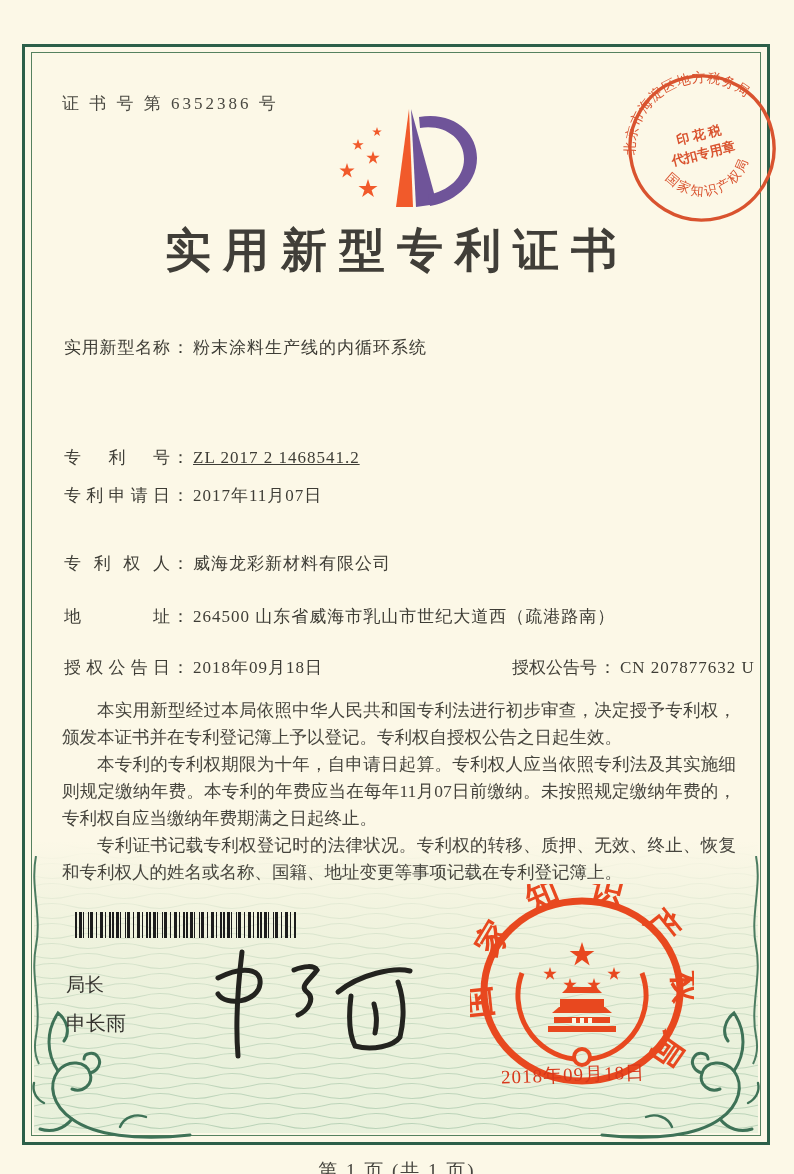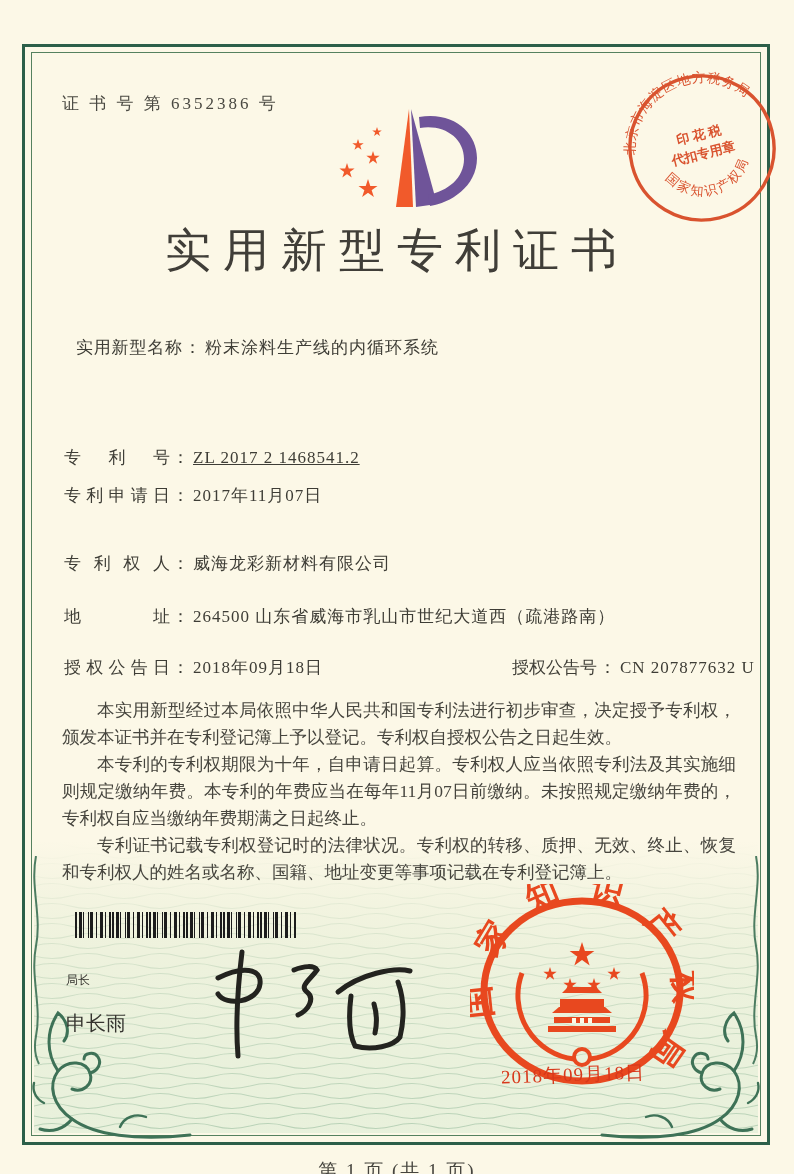--- a/index.html
+++ b/index.html
@@ -9,41 +9,41 @@
     font-family:"Liberation Serif","DejaVu Serif",serif;
     color:#403f39;
   }
   .frame-outer{position:absolute; left:22px; top:44px; right:24px; bottom:29px;
     border:3px solid #2c5f49; pointer-events:none;}
   .frame-inner{position:absolute; left:31px; top:52px; right:33px; bottom:38px;
     border:1px solid #55815f; pointer-events:none;}
   .guilloche{position:absolute; left:34px; right:36px; bottom:41px; height:292px;}
   .cert-no{position:absolute; left:62px; top:92px; font-size:17px; letter-spacing:3px; color:#4a4942;}
   .title{position:absolute; left:0; right:0; top:220px; text-align:center;
-    font-size:46px; font-weight:normal; letter-spacing:12px; color:#403e38;}
+    font-size:46px; font-weight:bold; letter-spacing:12px; color:#403e38;}
   .frow{position:absolute; left:64px; font-size:17px; color:#3e3d36; white-space:nowrap;}
   .flabel{display:inline-block; width:106px; text-align:justify; text-align-last:justify; vertical-align:bottom;}
   .fcolon{display:inline-block; margin:0 4px 0 2px;}
   .fvalue{letter-spacing:1px;}
   .grant-no{position:absolute; left:448px; top:0; font-size:17px; white-space:nowrap;}
   .paras{position:absolute; left:62px; top:697px; width:674px; font-size:17.5px;
     line-height:27px; text-align:justify; color:#46453e;}
   .paras p{margin:0; text-indent:2em;}
   .barcode{position:absolute; left:75px; top:912px; width:222px; height:26px;
     background:repeating-linear-gradient(90deg,
       #1c1c1c 0 2px, transparent 2px 4px,
       #1c1c1c 4px 7px, transparent 7px 8px,
       #1c1c1c 8px 9px, transparent 9px 13px,
       #1c1c1c 13px 14px, transparent 14px 15px,
       #1c1c1c 15px 18px, transparent 18px 21px,
       #1c1c1c 21px 22px, transparent 22px 25px,
       #1c1c1c 25px 28px, transparent 28px 30px,
       #1c1c1c 30px 31px, transparent 31px 34px,
       #1c1c1c 34px 36px, transparent 36px 37px);}
-  .signer-title{position:absolute; left:66px; top:972px; font-size:12px; color:#35342f;}
+  .signer-title{position:absolute; left:66px; top:972px; font-size:19px; color:#35342f;}
   .signer-name{position:absolute; left:66px; top:1010px; font-size:20px; color:#35342f;}
   .signature{position:absolute; left:198px; top:930px;}
   .tax-stamp{position:absolute; left:622px; top:66px;}
   .seal{position:absolute; left:470px; top:884px;}
   .seal-date{position:absolute; left:468px; top:1062px; width:210px; text-align:center;
     font-size:19px; color:#d8381b; letter-spacing:1px; transform:rotate(-2deg);}
   .footer{position:absolute; left:0; right:0; top:1158px; text-align:center;
     font-size:19px; color:#46453f; letter-spacing:2px;}
   .flourish-bl{position:absolute; left:24px; bottom:27px;}
   .flourish-br{position:absolute; right:26px; bottom:27px;}
@@ -131,21 +131,21 @@
       <polygon points="91,6 78,104 95,104"></polygon>
     </g>
     <g fill="#6f5499">
       <polygon points="93,6 98,104 119,101"></polygon>
       <path d="M 101,14 C 136,8 159,30 159,55 C 159,84 132,100 112,103 L 110,92 C 130,88 146,75 146,56 C 146,35 126,21 102,25 Z"></path>
     </g>
   </svg>
 
   <div class="title">实用新型专利证书</div>
 
-  <div class="frow" style="top:336px;margin-left:12px;">
+  <div class="frow" style="top:336px;">
     <span class="flabel">实用新型名称</span><span class="fcolon">：</span><span class="fvalue">粉末涂料生产线的内循环系统</span>
   </div>
   <div class="frow" style="top:446px;text-decoration:underline;">
     <span class="flabel">专利号</span><span class="fcolon">：</span><span class="fvalue">ZL 2017 2 1468541.2</span>
   </div>
   <div class="frow" style="top:484px;">
     <span class="flabel">专利申请日</span><span class="fcolon">：</span><span class="fvalue">2017年11月07日</span>
   </div>
   <div class="frow" style="top:552px;">
     <span class="flabel">专利权人</span><span class="fcolon">：</span><span class="fvalue">威海龙彩新材料有限公司</span>

